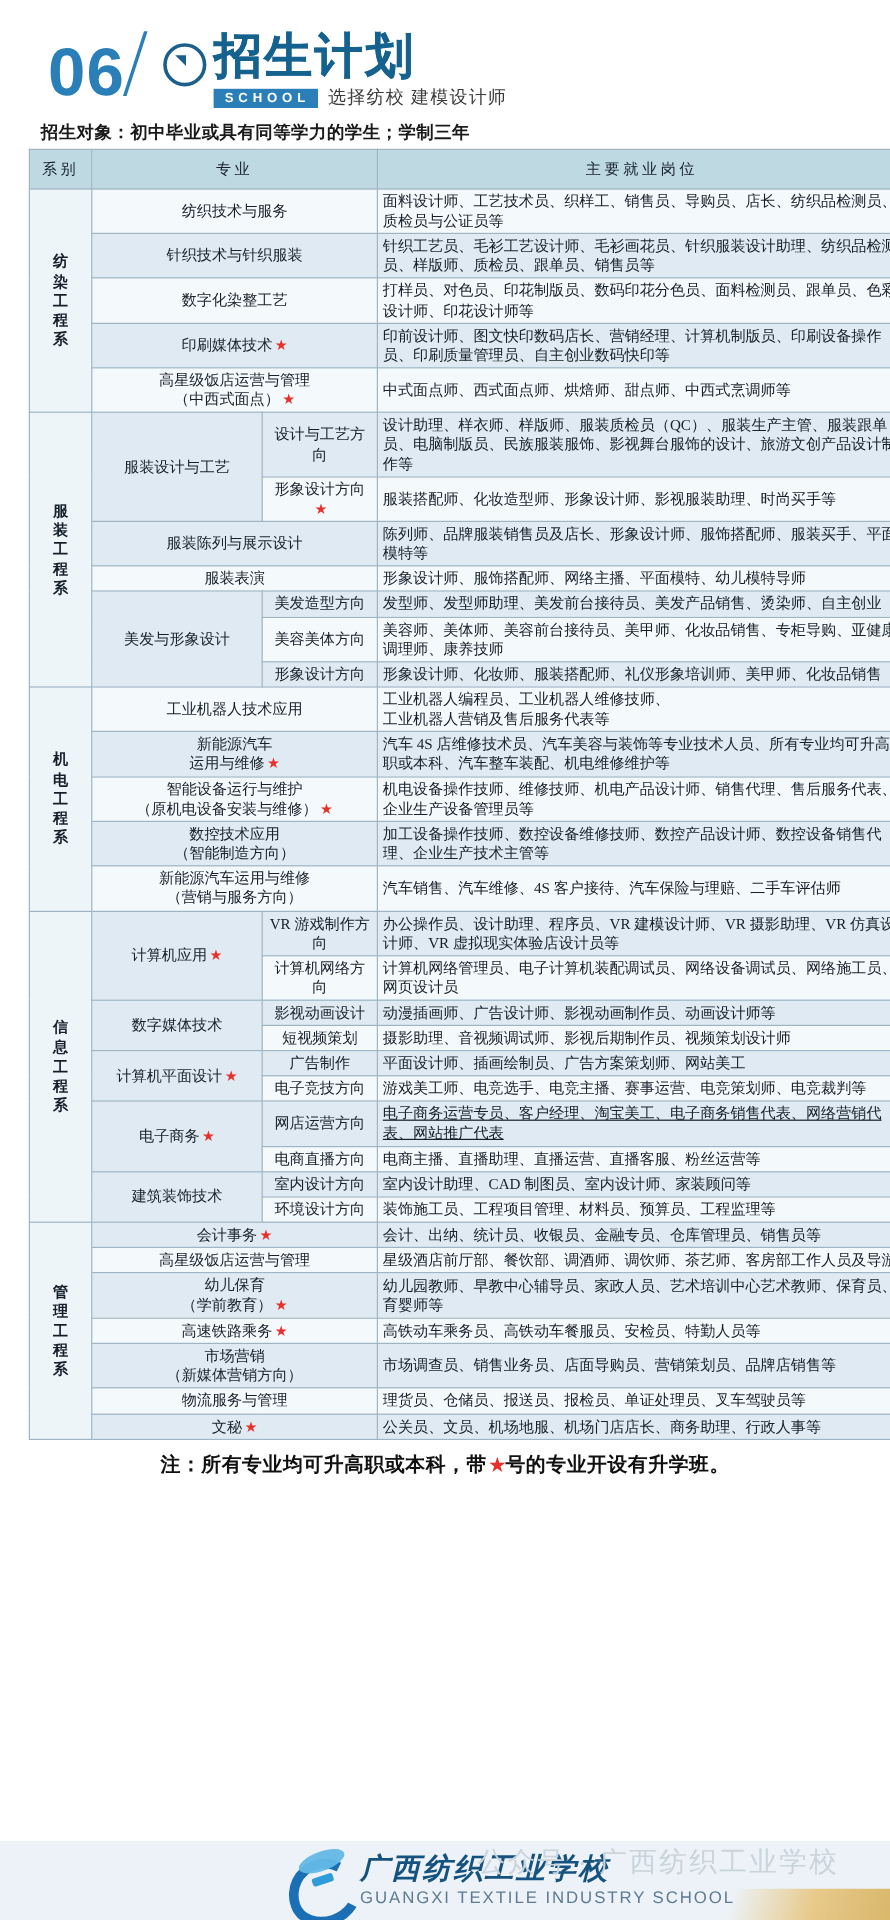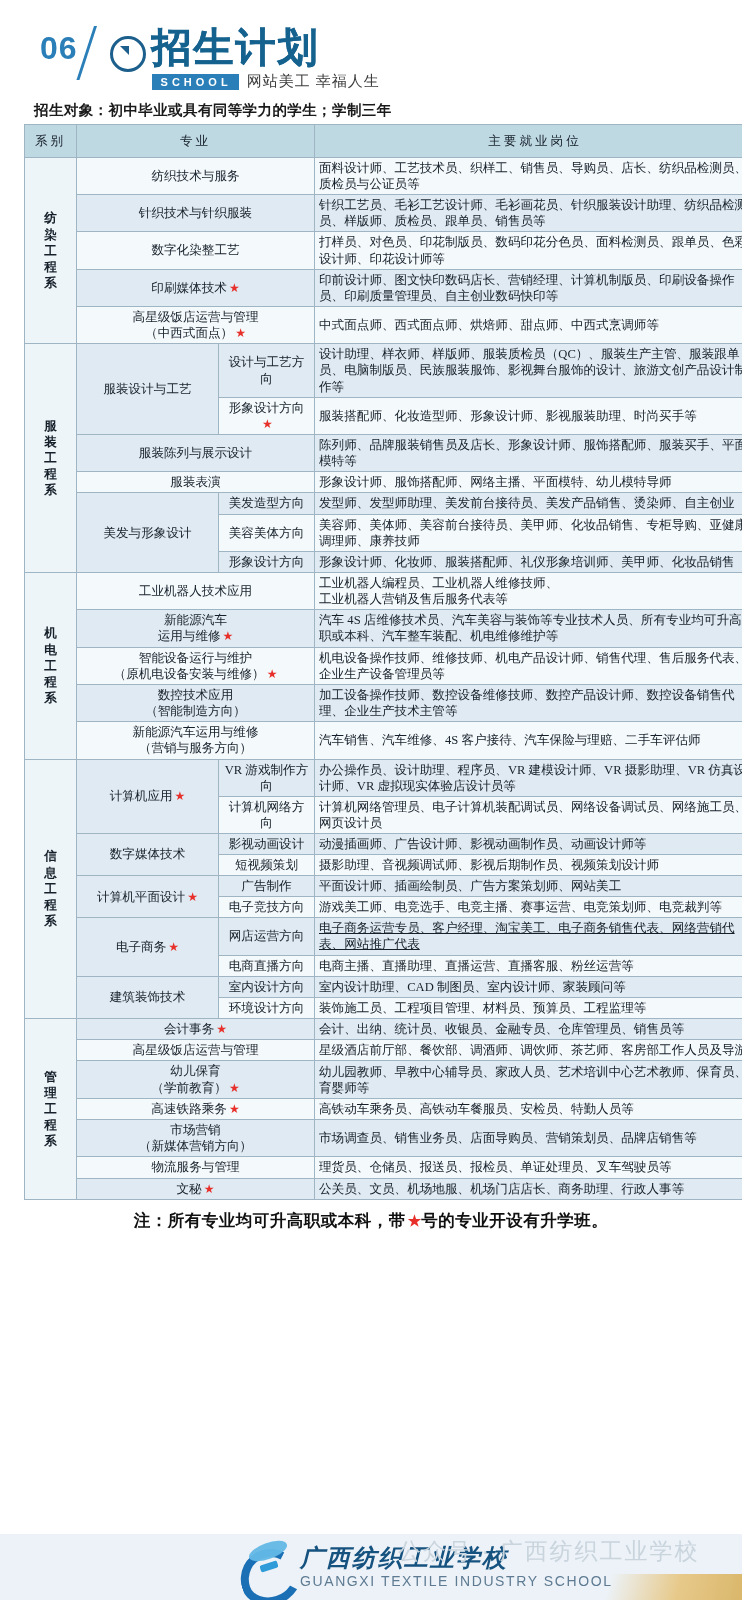--- a/index.html
+++ b/index.html
@@ -10,21 +10,21 @@
     overflow:hidden;
     position:relative;
   }
   .page { position:relative; width:742px; height:1600px; background:#fff; }
 
   
   .header { position:relative; height:92px; padding:26px 0 0 0; }
   .hdr-inner { display:flex; align-items:flex-start; padding-left:40px; }
   .num {
     font-family:"Liberation Sans", sans-serif;
-    font-size:32px; font-weight:700; color:#2a7fb8;
+    font-size:56px; font-weight:700; color:#2a7fb8;
     letter-spacing:1px; line-height:1; margin-top:6px;
   }
   .slash {
     width:30px; height:52px; position:relative; margin:0 2px 0 4px;
   }
   .slash:before {
     content:""; position:absolute; left:12px; top:0;
     width:3px; height:54px; background:#2a7fb8;
     transform:skewX(-18deg); transform-origin:top;
   }
@@ -168,21 +168,21 @@
 
   <div class="header">
     <div class="hdr-inner">
       <div class="num">06</div>
       <div class="slash"></div>
       <div class="circ"></div>
       <div class="titleblock">
         <div class="ttl">招生计划</div>
         <div class="subline">
           <span class="schoolbox">SCHOOL</span>
-          <span class="subtxt">网站美工  幸福人生</span>
+          <span class="subtxt">选择纺校  建模设计师</span>
         </div>
       </div>
     </div>
     <div class="audience">招生对象：初中毕业或具有同等学力的学生；学制三年</div>
   </div>
 
   <div class="tablewrap">
     <table class="plan">
       <colgroup>
         <col class="c-dept">

